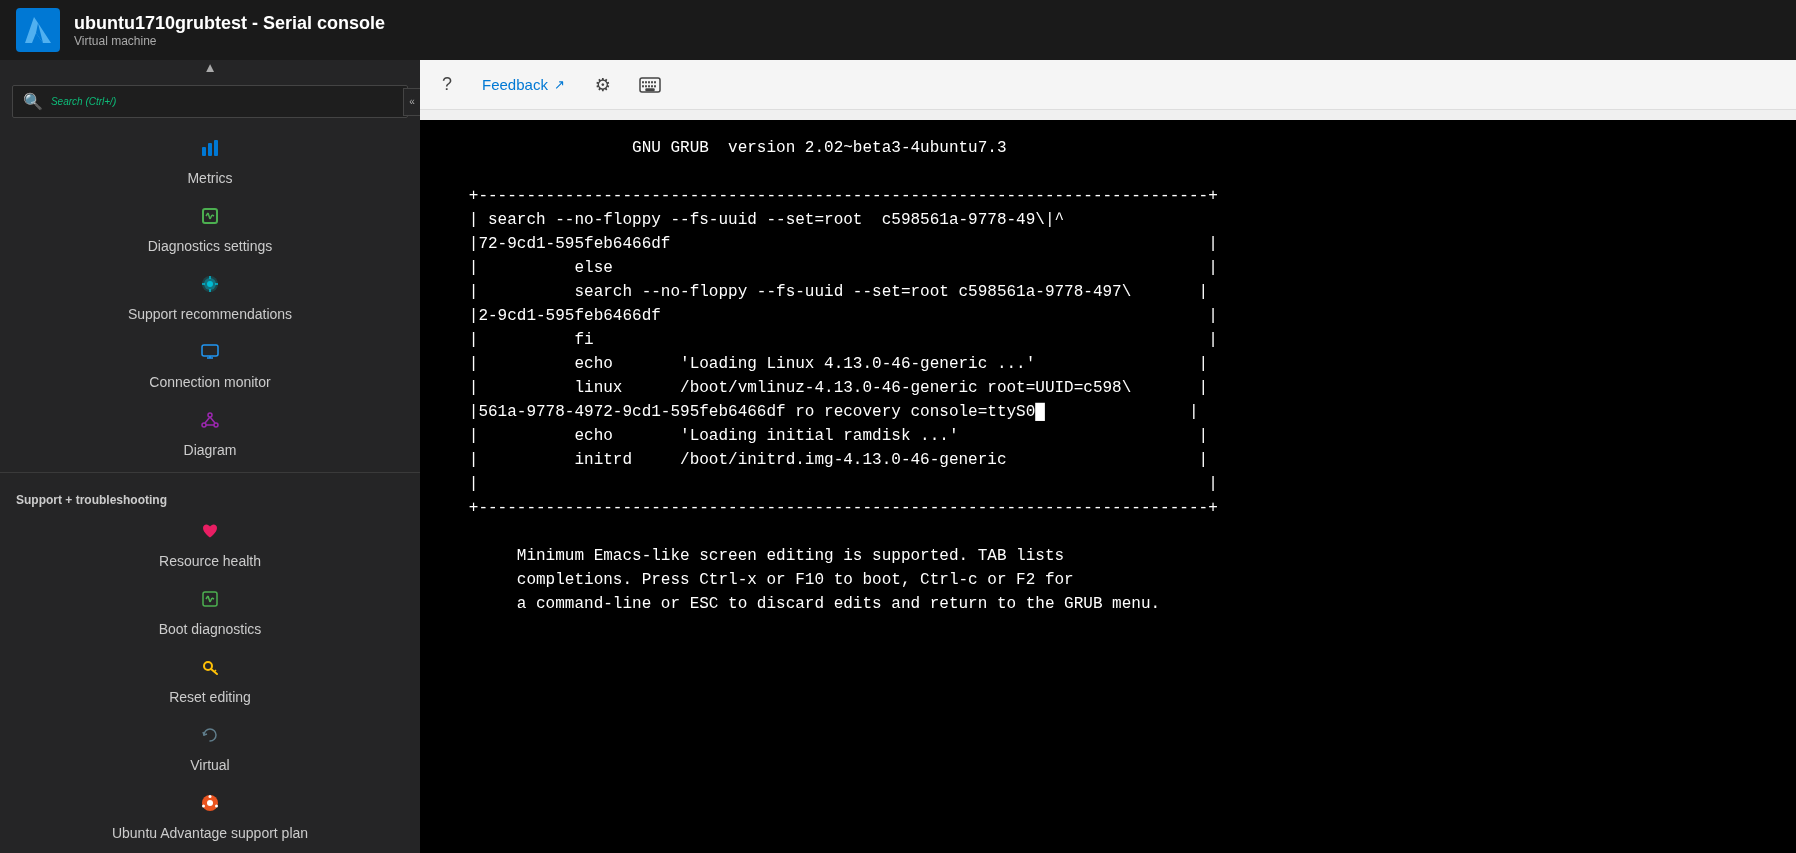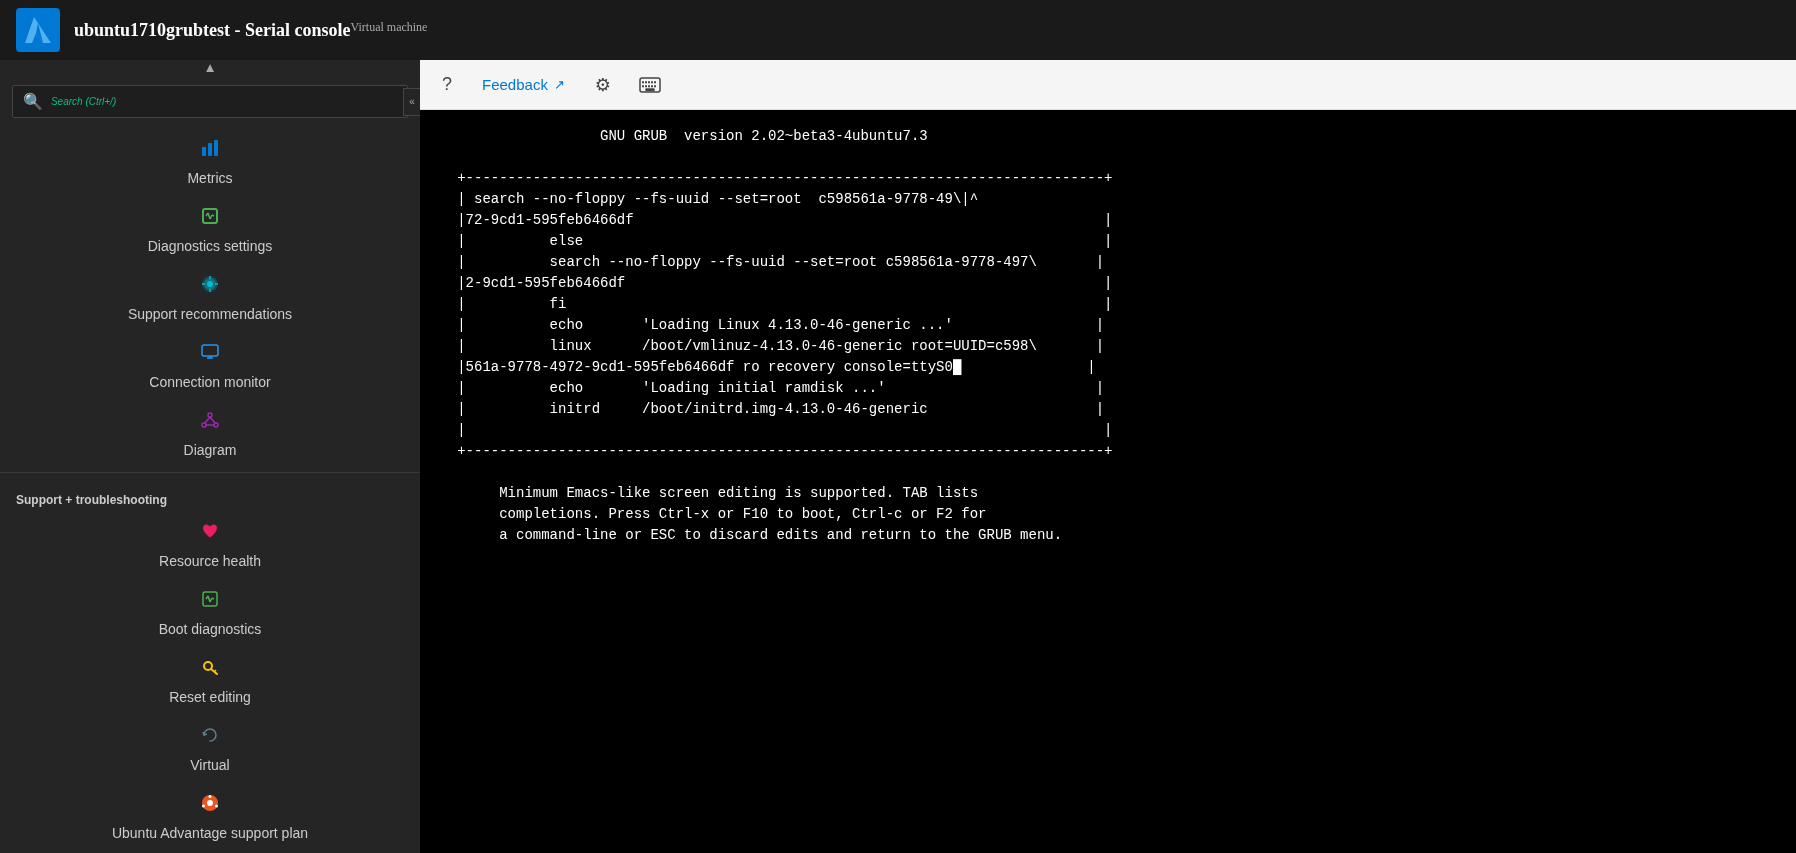--- a/index.html
+++ b/index.html
@@ -15,21 +15,21 @@
       gap: 14px;
       flex-shrink: 0;
     }
     .topbar-logo {
       width: 44px;
       height: 44px;
       background: #0078d4;
       border-radius: 4px;
       display: flex; align-items: center; justify-content: center;
     }
-    .topbar-title-block { display: flex; flex-direction: row; font-family: Liberation Serif, serif; }
+    .topbar-title-block { display: flex; flex-direction: column; }
     .topbar-title { font-size: 18px; font-weight: 600; color: #fff; }
     .topbar-subtitle { font-size: 12px; color: #aaa; }
 
     
     .layout {
       display: flex;
       flex: 1;
       overflow: hidden;
     }
 
@@ -162,25 +162,26 @@
       padding: 6px;
       display: flex; align-items: center;
     }
 
     
     .terminal {
       flex: 1;
       background: #000;
       color: #fff;
       font-family: 'Courier New', Courier, monospace;
-      font-size: 14px;
-      padding: 16px 12px;
+      font-size: 16px;
+      padding: 16px 20px;
       overflow-y: auto;
       white-space: pre;
       line-height: 1.5;
+      margin-top: 10px;
     }
 
     
     .icon-metrics { color: #0078d4; }
     .icon-diag { color: #4caf50; }
     .icon-advisor { color: #00bcd4; }
     .icon-monitor { color: #2196f3; }
     .icon-diagram { color: #9c27b0; }
     .icon-health { color: #e91e63; }
     .icon-boot { color: #4caf50; }

